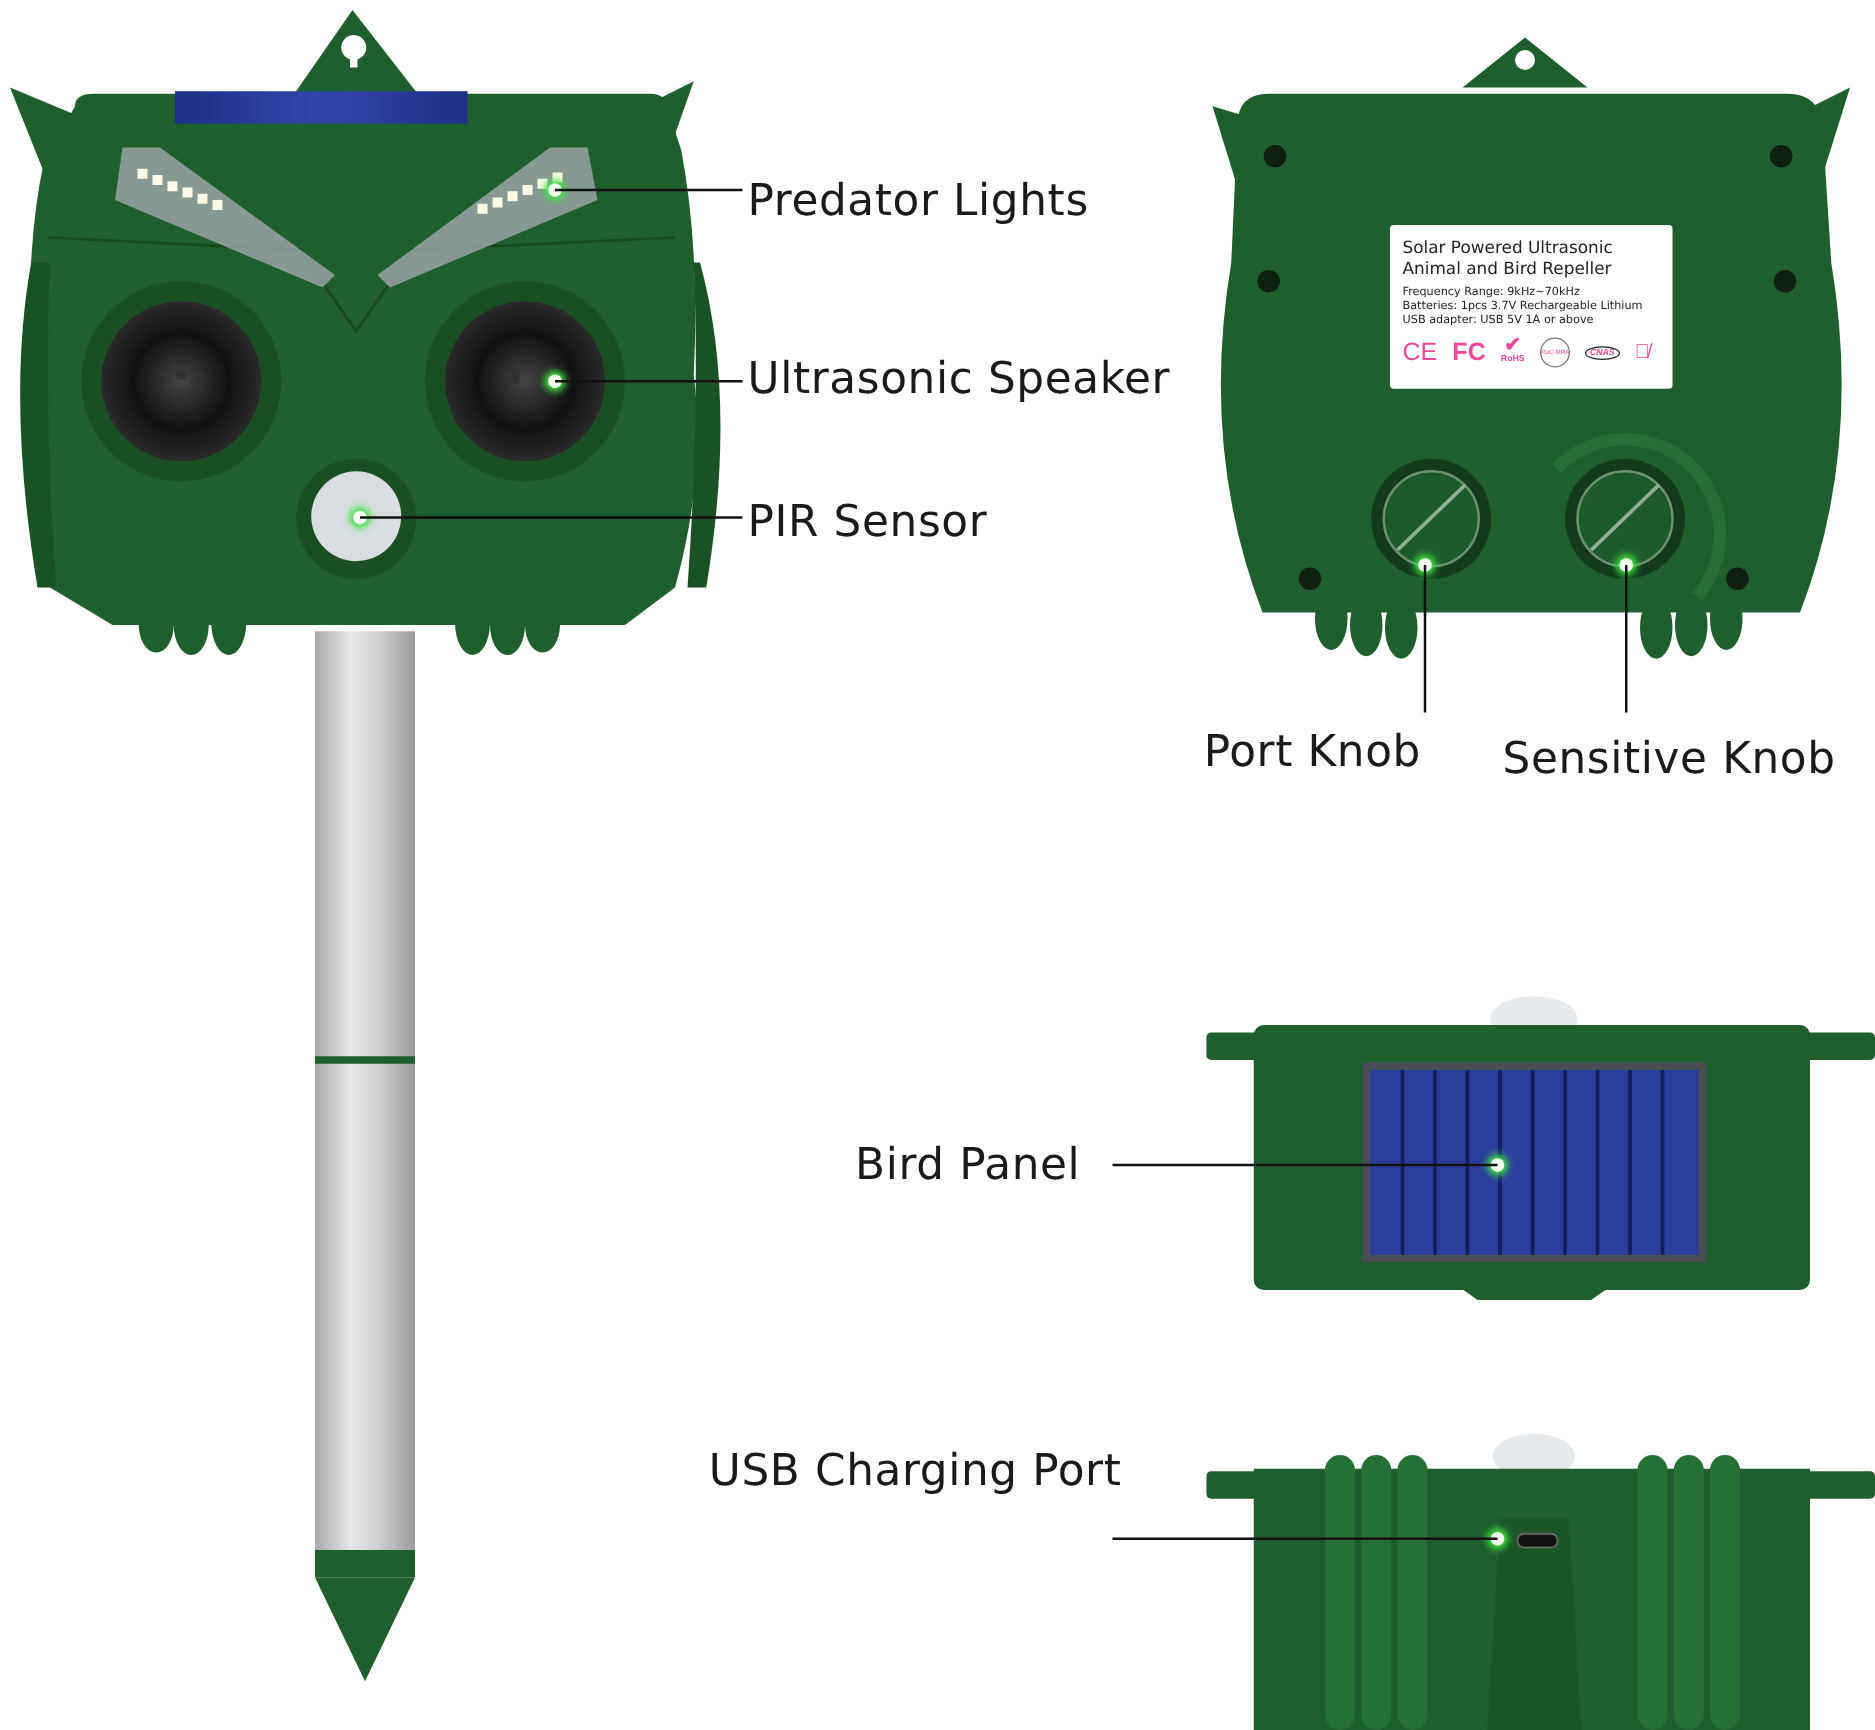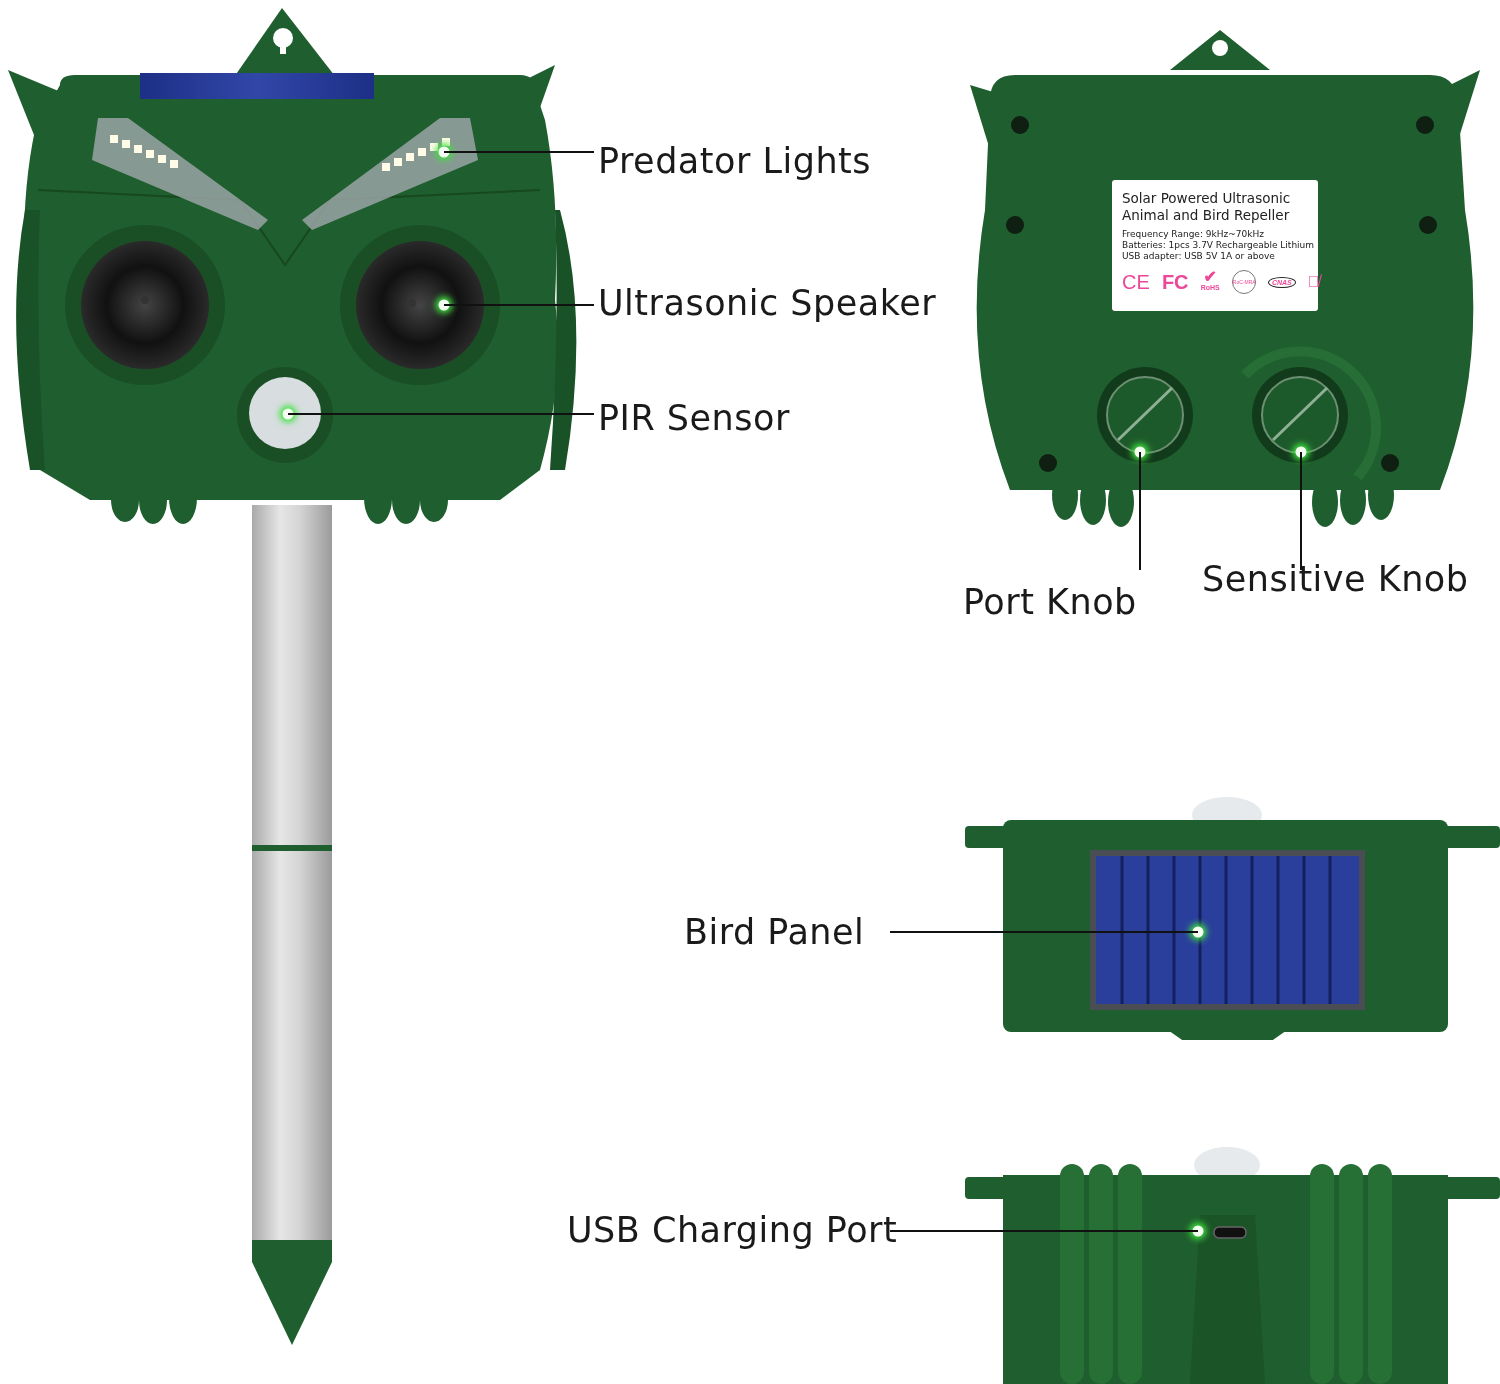--- a/index.html
+++ b/index.html
@@ -135,21 +135,21 @@
       <ellipse cx="115" cy="465" rx="13" ry="25"></ellipse>
         <ellipse cx="143" cy="470" rx="13" ry="25"></ellipse>
         <ellipse cx="171" cy="472" rx="13" ry="25"></ellipse>
       <ellipse cx="375" cy="472" rx="13" ry="25"></ellipse>
         <ellipse cx="403" cy="470" rx="13" ry="25"></ellipse>
         <ellipse cx="431" cy="465" rx="13" ry="25"></ellipse>
     </g>
   </svg>
 </div>
 
-<div class="label-card" style="left:1112px;top:180px;width:206px;height:131px;">
+<div class="label-card" style="left:1112px;top:180px;width:226px;height:131px;">
   <div class="t">Solar Powered Ultrasonic</div>
   <div class="t" style="margin-bottom:5px;">Animal and Bird Repeller</div>
   <div class="s">Frequency Range:  9kHz~70kHz</div>
   <div class="s">Batteries:  1pcs 3.7V Rechargeable Lithium</div>
   <div class="s">USB adapter:  USB 5V 1A or above</div>
   <div style="margin-top:8px;white-space:nowrap;">
     <span class="cert" style="font-size:20px;font-weight:normal;">CE</span>
     <span class="cert" style="font-size:20px;">FC</span>
     <span class="cert" style="font-size:7px;text-align:center;line-height:8px;"><span style="font-size:16px;">✔</span><br><span>RoHS</span></span>
     <span class="cert" style="width:22px;height:22px;border-radius:50%;border:1px solid #777;font-size:5px;text-align:center;line-height:22px;font-weight:normal;"><span>RoC-MRA</span></span>
@@ -157,21 +157,21 @@
     <span class="cert" style="font-size:16px;font-weight:normal;">🗑̸</span>
   </div>
 </div>
 
 <div class="dot" style="left:1140px;top:452px;"></div>
 <div class="vline" style="left:1139px;top:452px;height:118px;"></div>
 <div class="callout-text" style="left:963px;top:585px;">Port Knob</div>
 
 <div class="dot" style="left:1301px;top:452px;"></div>
 <div class="vline" style="left:1300px;top:452px;height:118px;"></div>
-<div class="callout-text" style="left:1202px;top:562px;">Sensitive Knob</div>
+<div class="callout-text" style="left:1202px;top:590px;">Sensitive Knob</div>
 
 <div class="abs" style="left:965px;top:790px;width:535px;height:250px;">
   <svg width="535" height="250" viewBox="0 0 535 250">
     <ellipse cx="262" cy="25" rx="35" ry="18" fill="#e6eaec"></ellipse>
     <rect x="0" y="36" width="535" height="22" rx="4" fill="#1f5e2e"></rect>
     <rect x="38" y="30" width="445" height="212" rx="8" fill="#1f5e2e"></rect>
     <polygon points="200,238 325,238 305,252 220,252" fill="#1f5e2e"></polygon>
     <rect x="125" y="60" width="275" height="160" fill="#4b4d55"></rect>
     <rect x="131" y="66" width="263" height="148" fill="#2a3f9c"></rect>
     <g stroke="#13205e" stroke-width="3">
@@ -203,13 +203,13 @@
       <rect x="345" y="24" width="24" height="220" rx="12"></rect>
         <rect x="374" y="24" width="24" height="220" rx="12"></rect>
         <rect x="403" y="24" width="24" height="220" rx="12"></rect>
     </g>
     <polygon points="235,75 290,75 300,244 225,244" fill="#1b5427"></polygon>
     <rect x="249" y="87" width="32" height="11" rx="5" fill="#111" stroke="#666" stroke-width="1.5"></rect>
   </svg>
 </div>
 <div class="dot" style="left:1198px;top:1231px;"></div>
 <div class="line" style="left:890px;top:1230px;width:308px;"></div>
-<div class="callout-text" style="left:567px;top:1213px;">USB Charging Port</div>
+<div class="callout-text" style="left:567px;top:1160px;">USB Charging Port</div>
 
 </body></html>

